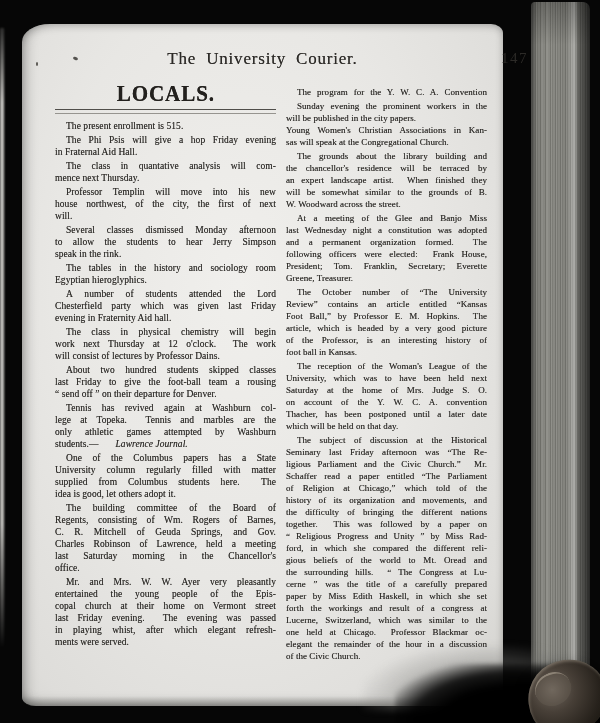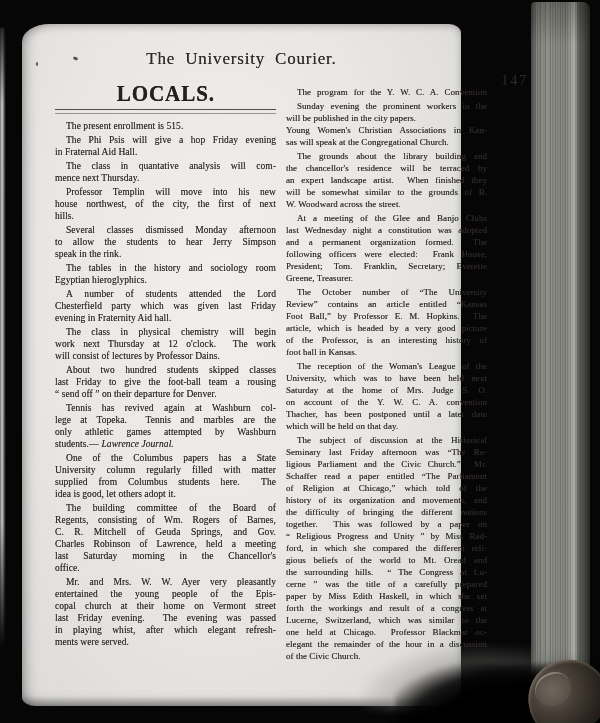--- a/index.html
+++ b/index.html
@@ -19,62 +19,62 @@
       #84847e;
   }
   
   .gutter-highlight {
     position:absolute; left:0; top:28px; width:4px; height:620px;
     background:linear-gradient(180deg, rgba(200,199,195,.2), #c7c6c2 12%, #c2c1bd 80%, rgba(150,149,145,0));
     filter:blur(1px);
   }
   
   .page {
-    position:absolute; left:22px; top:24px; width:439px; height:682px;
+    position:absolute; left:22px; top:24px; width:481px; height:682px;
     background:radial-gradient(ellipse at 45% 38%, #f0efec 0%, #e8e7e4 50%, #deddda 84%, #d1d0cc 100%);
     border-radius:28px 12px 3px 14px / 18px 9px 3px 9px;
     box-shadow: inset 9px 0 14px -7px rgba(0,0,0,.35),
                 inset -5px 0 9px -5px rgba(0,0,0,.15),
                 inset 0 7px 10px -6px rgba(0,0,0,.22),
                 inset 0 -8px 12px -6px rgba(0,0,0,.35);
   }
   .page-bottom-shade {
     position:absolute; left:0; bottom:0; width:100%; height:10px;
     background:linear-gradient(180deg, rgba(90,90,86,0), rgba(90,90,86,.4));
     border-radius:0 0 3px 14px;
   }
   .header-title {
     position:absolute; top:25px; left:0; width:100%; text-align:center;
     font-size:17px; color:#2c2a27; letter-spacing:.8px; word-spacing:5px;
     text-shadow:0 0 .5px rgba(44,42,39,.7);
   }
   .page-num {
     position:absolute; top:26px; left:479px;
-    font-size:15px; color:#2c2a27; letter-spacing:1.5px;margin-top:22px;
+    font-size:15px; color:#2c2a27; letter-spacing:1.5px;
   }
   .locals-block { position:absolute; left:33px; top:56px; width:221px; text-align:center; }
   .locals {
     display:inline-block; transform:scaleX(.88);
     font-size:24px; line-height:26px; font-weight:bold; color:#23211e;
     letter-spacing:1px; text-shadow:0 0 .6px rgba(30,28,25,.9);
   }
   .rule { height:3px; margin-top:3px; border-top:1.2px solid #504e4a; border-bottom:1px solid #96948f; }
   .col { position:absolute; }
   .col-left  { left:33px;  top:94px; width:221px; }
   .col-right { left:264px; top:60px; width:201px; }
   .line {
     font-size:9.5px; line-height:12px; color:#2e2c29;
     text-align:justify; text-align-last:justify; text-justify:inter-word;
     letter-spacing:.05px; text-shadow:0 0 .4px rgba(46,44,41,.65);
     white-space:normal;
   }
   .col-right .line { font-size:9px; }
   .line.last { text-align-last:left; }
   .line.indent { text-indent:11px; margin-top:2px; }
-  .line i { font-style:italic; margin-left:3px; }
+  .line i { font-style:italic; margin-left:17px; }
   
   .speck { position:absolute; background:#55534f; border-radius:50%; }
   .s1 { left:51px; top:33px; width:5px; height:3px; transform:rotate(18deg); }
   .s2 { left:14px; top:38px; width:2px; height:4px; }
   
   .page-shadow {
     position:absolute; left:362px; top:645px; width:200px; height:66px;
     background:radial-gradient(ellipse at 62% 85%, rgba(70,70,68,.6), rgba(125,125,122,.38) 48%, rgba(160,160,157,0) 75%);
     filter:blur(3px);
   }
@@ -114,21 +114,21 @@
     </div>
 
     <div class="col col-left">
         <div class="line indent last">The present enrollment is 515.</div>
         <div class="line indent">The Phi Psis will give a hop Friday evening</div>
         <div class="line last">in Fraternal Aid Hall.</div>
         <div class="line indent">The class in quantative analysis will com-</div>
         <div class="line last">mence next Thursday.</div>
         <div class="line indent">Professor Templin will move into his new</div>
         <div class="line">house northwest, of the city, the first of next</div>
-        <div class="line last">hills.</div>
+        <div class="line last">will.</div>
         <div class="line indent">Several classes dismissed Monday afternoon</div>
         <div class="line">to allow the students to hear Jerry Simpson</div>
         <div class="line last">speak in the rink.</div>
         <div class="line indent">The tables in the history and sociology room</div>
         <div class="line last">Egyptian hieroglyphics.</div>
         <div class="line indent">A number of students attended the Lord</div>
         <div class="line">Chesterfield party which was given last Friday</div>
         <div class="line last">evening in Fraternity Aid hall.</div>
         <div class="line indent">The class in physical chemistry will begin</div>
         <div class="line">work next Thursday at 12 o'clock.&nbsp; The work</div>
@@ -162,21 +162,21 @@
         <div class="line indent">The program for the Y. W. C. A. Convention</div>
         <div class="line indent">Sunday evening the prominent workers in the</div>
         <div class="line last">will be published in the city papers.</div>
         <div class="line">Young Women's Christian Associations in Kan-</div>
         <div class="line last">sas will speak at the Congregational Church.</div>
         <div class="line indent">The grounds about the library building and</div>
         <div class="line">the chancellor's residence will be terraced by</div>
         <div class="line">an expert landscape artist.&nbsp; When finished they</div>
         <div class="line">will be somewhat similar to the grounds of B.</div>
         <div class="line last">W. Woodward across the street.</div>
-        <div class="line indent">At a meeting of the Glee and Banjo Clubs</div>
+        <div class="line indent">At a meeting of the Glee and Banjo Miss</div>
         <div class="line">last Wednesday night a constitution was adopted</div>
         <div class="line">and a permanent organization formed.&nbsp; The</div>
         <div class="line">following officers were elected:&nbsp; Frank House,</div>
         <div class="line">President; Tom. Franklin, Secretary; Everette</div>
         <div class="line last">Greene, Treasurer.</div>
         <div class="line indent">The October number of “The University</div>
         <div class="line">Review” contains an article entitled “Kansas</div>
         <div class="line">Foot Ball,” by Professor E. M. Hopkins.&nbsp; The</div>
         <div class="line">article, which is headed by a very good picture</div>
         <div class="line">of the Professor, is an interesting history of</div>

